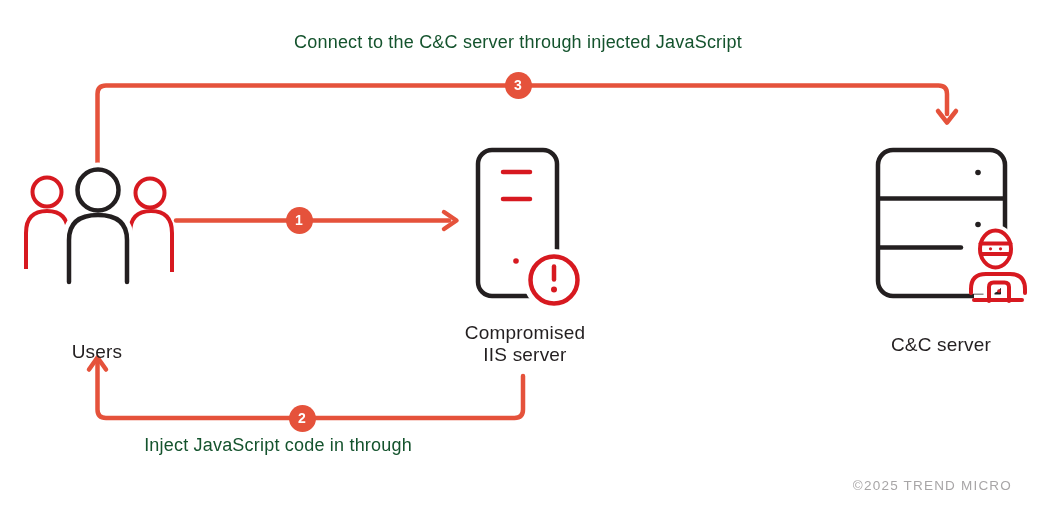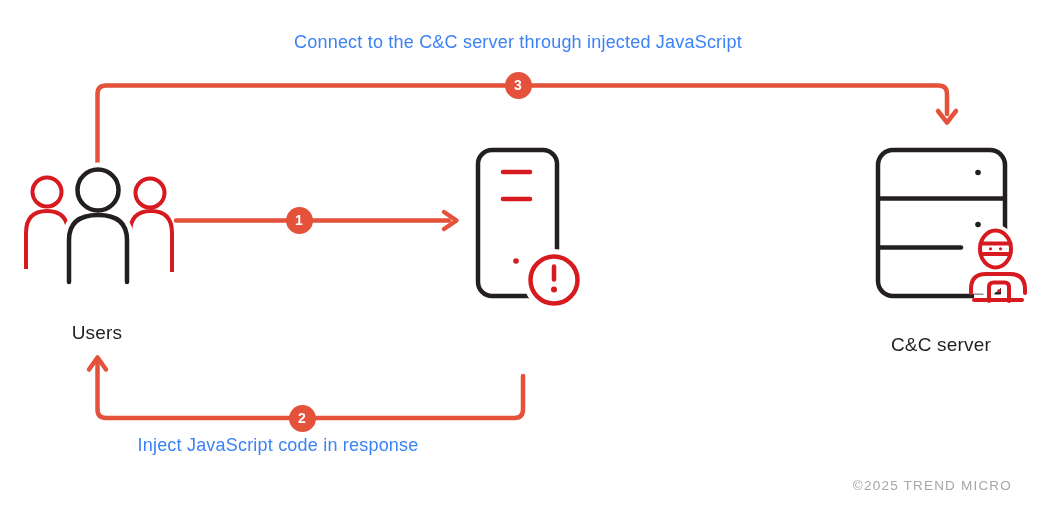--- a/index.html
+++ b/index.html
@@ -6,21 +6,21 @@
   .canvas {
     position: relative;
     width: 1037px;
     height: 525px;
     background: #ffffff;
     overflow: hidden;
     font-family: "Liberation Sans", sans-serif;
   }
   .canvas svg.art { position: absolute; left: 0; top: 0; }
   .lbl { position: absolute; text-align: center; }
-  .flow-lbl { color: #3b82f6; font-size: 18px; letter-spacing: 0.2px; }
+  .flow-lbl { color: #14532d; font-size: 18px; letter-spacing: 0.2px; }
   .node-lbl { color: #231F20; font-size: 19px; letter-spacing: 0.2px; white-space: pre-line; line-height: 21.5px; }
   .badge {
     position: absolute;
     width: 27px; height: 27px;
     border-radius: 50%;
     background: #E5523B;
     color: #ffffff;
     font-size: 14px;
     font-weight: bold;
     line-height: 27px;
@@ -30,21 +30,21 @@
     position: absolute;
     color: #A8A6A7;
     font-size: 13.5px;
     letter-spacing: 1.2px;
     text-align: right;
   }
   
   .lbl-step3 { left: 148px; top: 32px;  width: 740px; }
   .lbl-request { left: 219px; top: 170px; width: 160px; }
   .lbl-step2 { left: 128px; top: 435px; width: 300px; }
-  .lbl-users { left: 27px;  top: 322px; width: 140px; text-align: center; }
+  .lbl-users { left: 27px;  top: 341px; width: 140px; text-align: center; }
   .lbl-iis   { left: 435px; top: 322px; width: 180px; }
   .lbl-cc    { left: 851px; top: 334px; width: 180px; }
   .badge-1 { left: 285.5px; top: 207px; }
   .badge-2 { left: 288.5px; top: 404.5px; }
   .badge-3 { left: 504.5px; top: 72px; }
   .copyright { left: 712px; top: 478px; width: 300px; }
 </style>
 </head>
 <body>
 
@@ -135,19 +135,21 @@
       </g>
     </g>
   </svg>
 
   <div class="lbl flow-lbl lbl-step3">Connect to the C&amp;C server through injected JavaScript</div>
   <div class="badge badge-3">3</div>
 
   <div class="badge badge-1">1</div>
 
   <div class="badge badge-2">2</div>
-  <div class="lbl flow-lbl lbl-step2">Inject JavaScript code in response</div>
+  <div class="lbl flow-lbl lbl-step2">Inject JavaScript code in through</div>
 
   <div class="lbl node-lbl lbl-users">Users</div>
+  <div class="lbl node-lbl lbl-iis">Compromised
+IIS server</div>
   <div class="lbl node-lbl lbl-cc">C&amp;C server</div>
 
   <div class="copyright">©2025 TREND MICRO</div>
 </div>
 
 </body></html>

